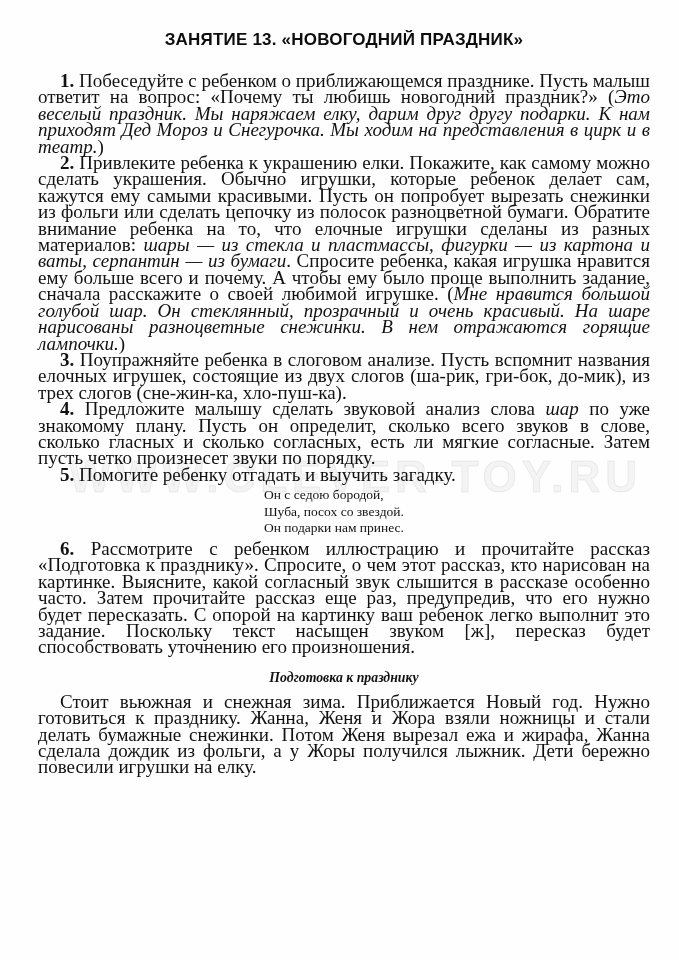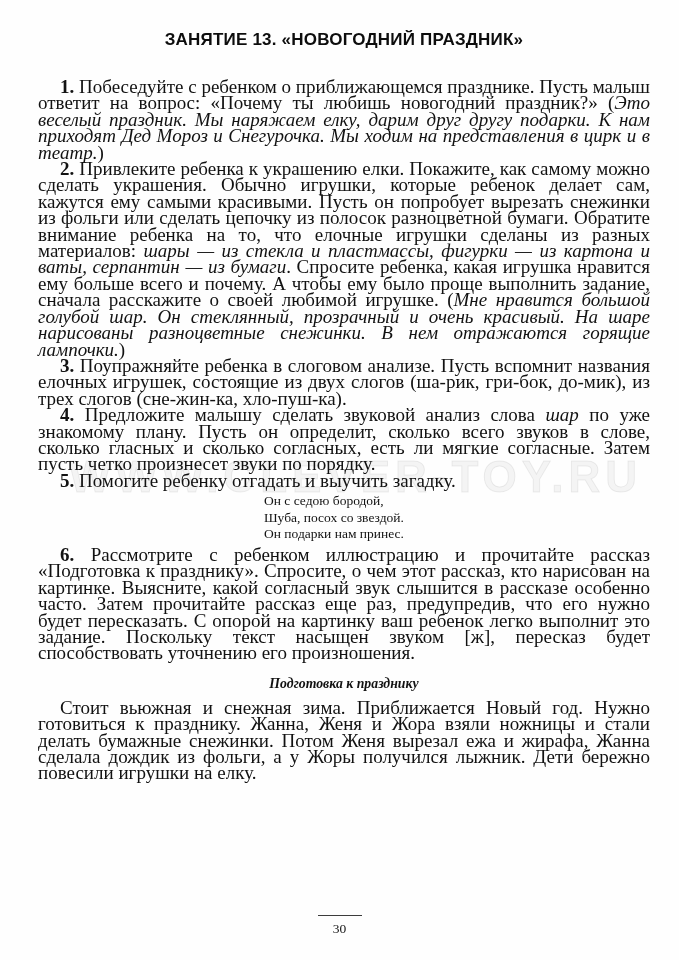--- a/index.html
+++ b/index.html
@@ -21,21 +21,21 @@
     top: 30px;
     width: 612px;
   }
 
   .doc-title {
     font-family: "Liberation Sans", sans-serif;
     font-weight: bold;
     font-size: 17px;
     letter-spacing: 0.2px;
     text-align: center;
-    margin: 0 0 29px 0;
+    margin: 0 0 23px 0;
     color: #0d0d0d;
   }
 
   p.body-par {
     font-size: 19px;
     line-height: 16.4px;
     text-align: justify;
     text-indent: 22px;
     margin: 0;
   }
@@ -119,18 +119,14 @@
     </div>
 
     <p class="body-par"><span class="seg-bold">6.</span><span> Рассмотрите с ребенком иллюстрацию и прочитайте рассказ «Подготовка к празднику». Спросите, о чем этот рассказ, кто нарисован на картинке. Выясните, какой согласный звук слышится в рассказе особенно часто. Затем прочитайте рассказ еще раз, предупредив, что его нужно будет пересказать. С опорой на картинку ваш ребенок легко выполнит это задание. Поскольку текст насыщен звуком [ж], пересказ будет способствовать уточнению его произношения.</span></p>
 
     <div class="story-heading">Подготовка к празднику</div>
 
     <p class="body-par">Стоит вьюжная и снежная зима. Приближается Новый год. Нужно готовиться к празднику. Жанна, Женя и Жора взяли ножницы и стали делать бумажные снежинки. Потом Женя вырезал ежа и жирафа, Жанна сделала дождик из фольги, а у Жоры получился лыжник. Дети бережно повесили игрушки на елку.</p>
 
   </div>
 
-  <div class="footer">
-    <hr class="footer-rule">
-    <div class="page-number">30</div>
-  </div>
 
 </div>
 
 </body></html>

